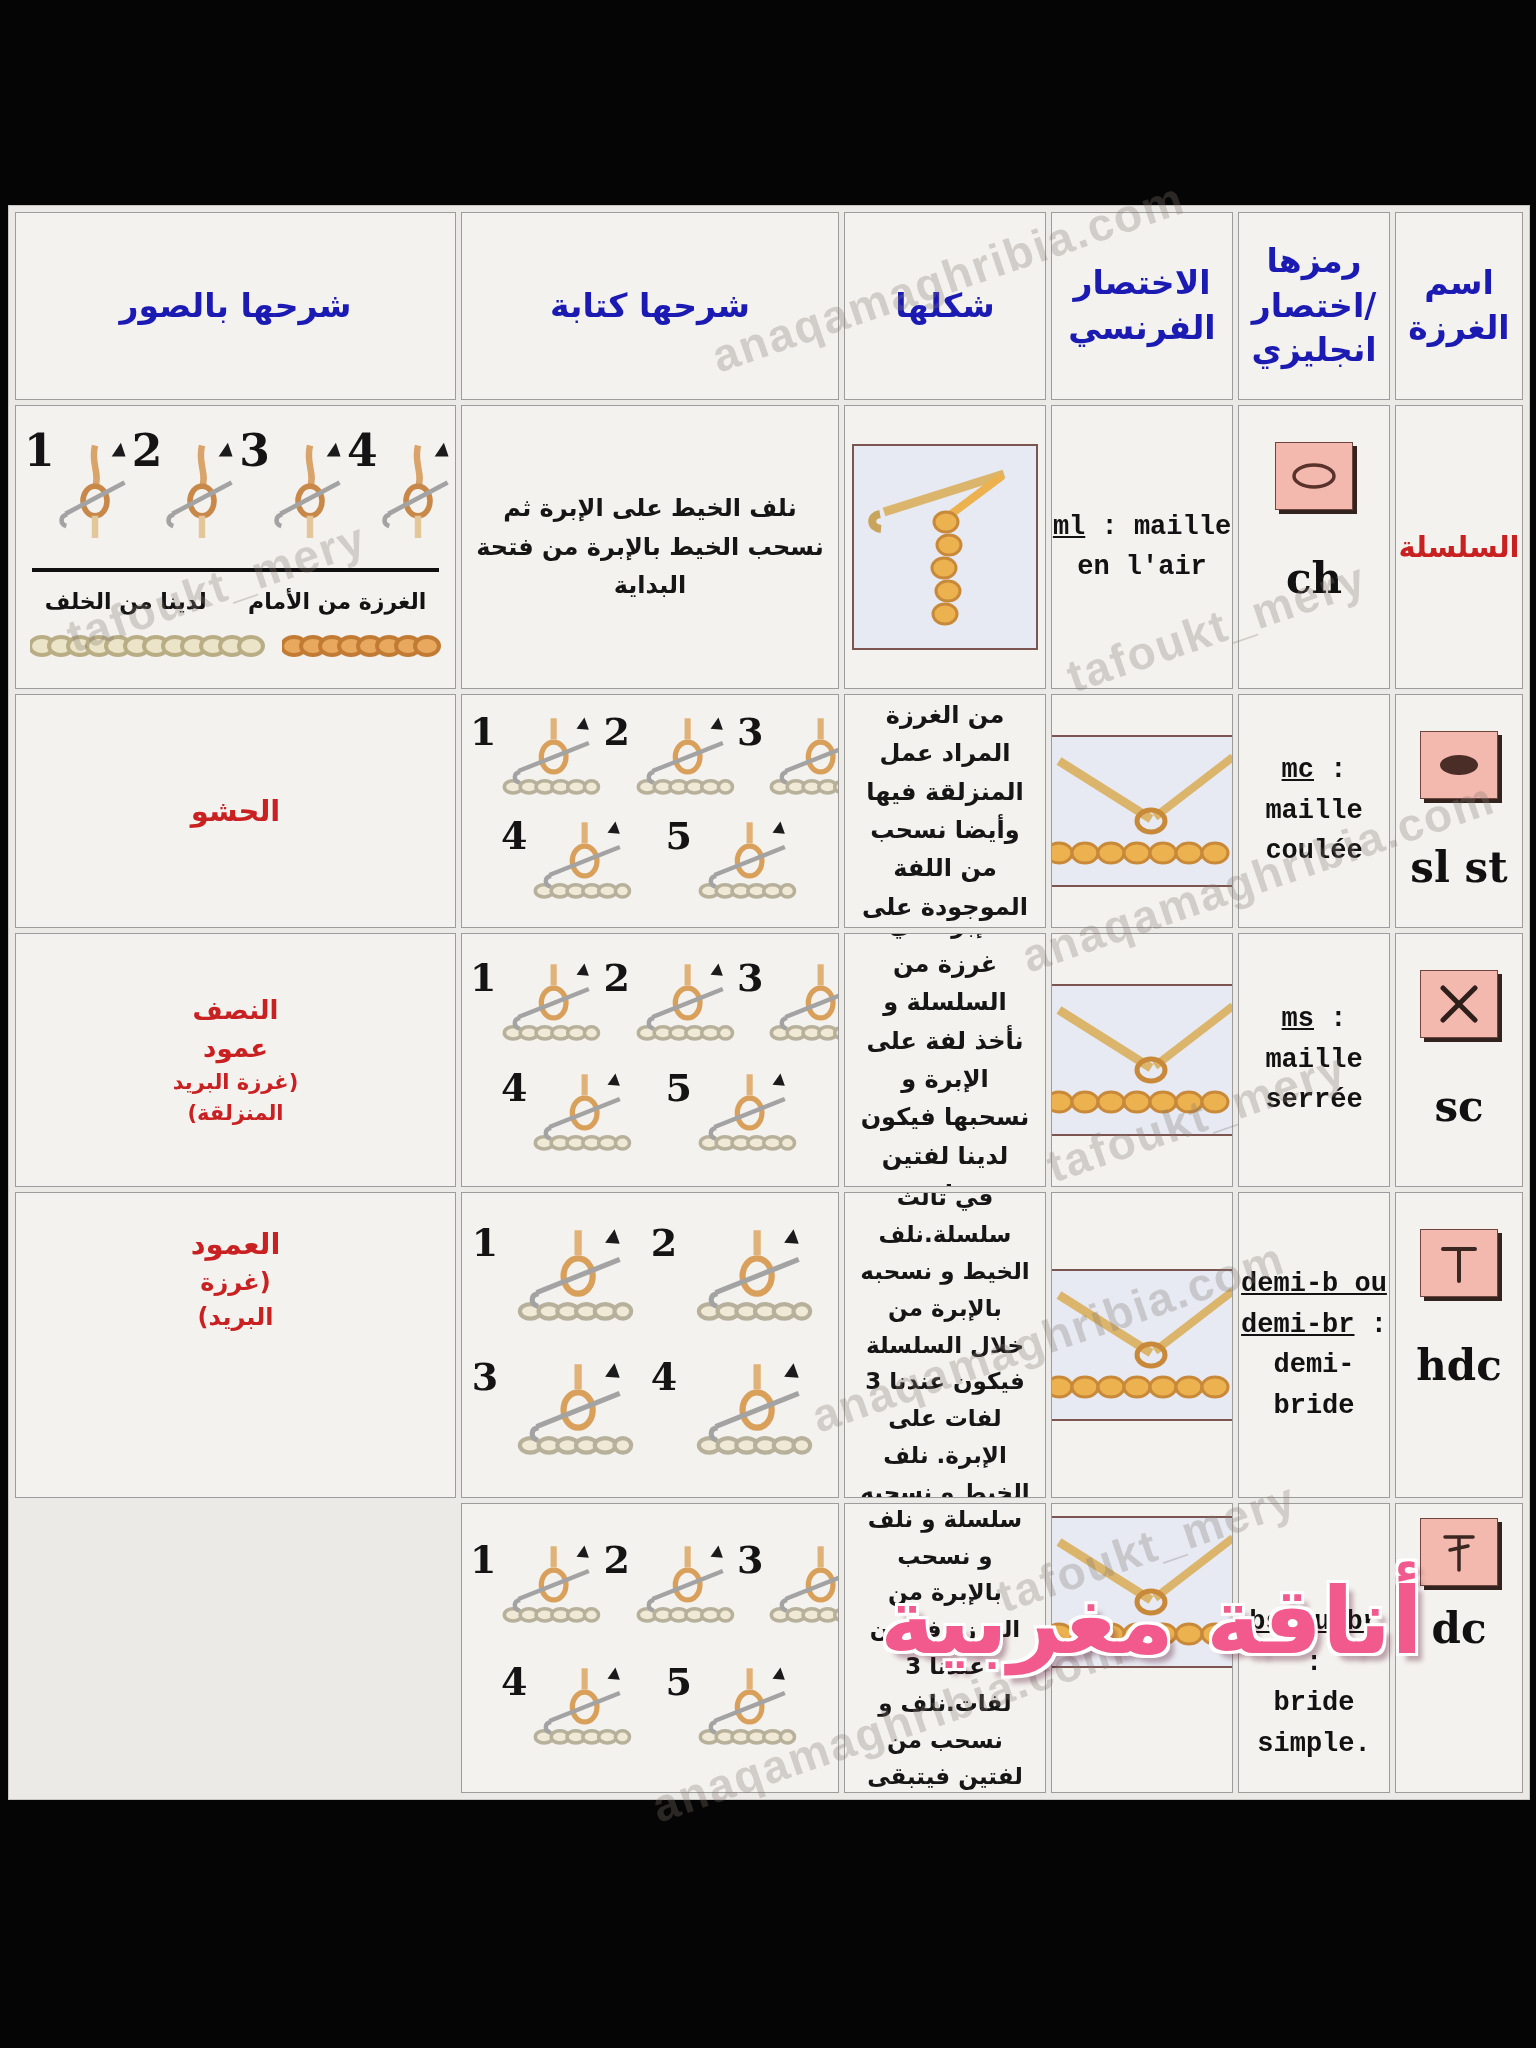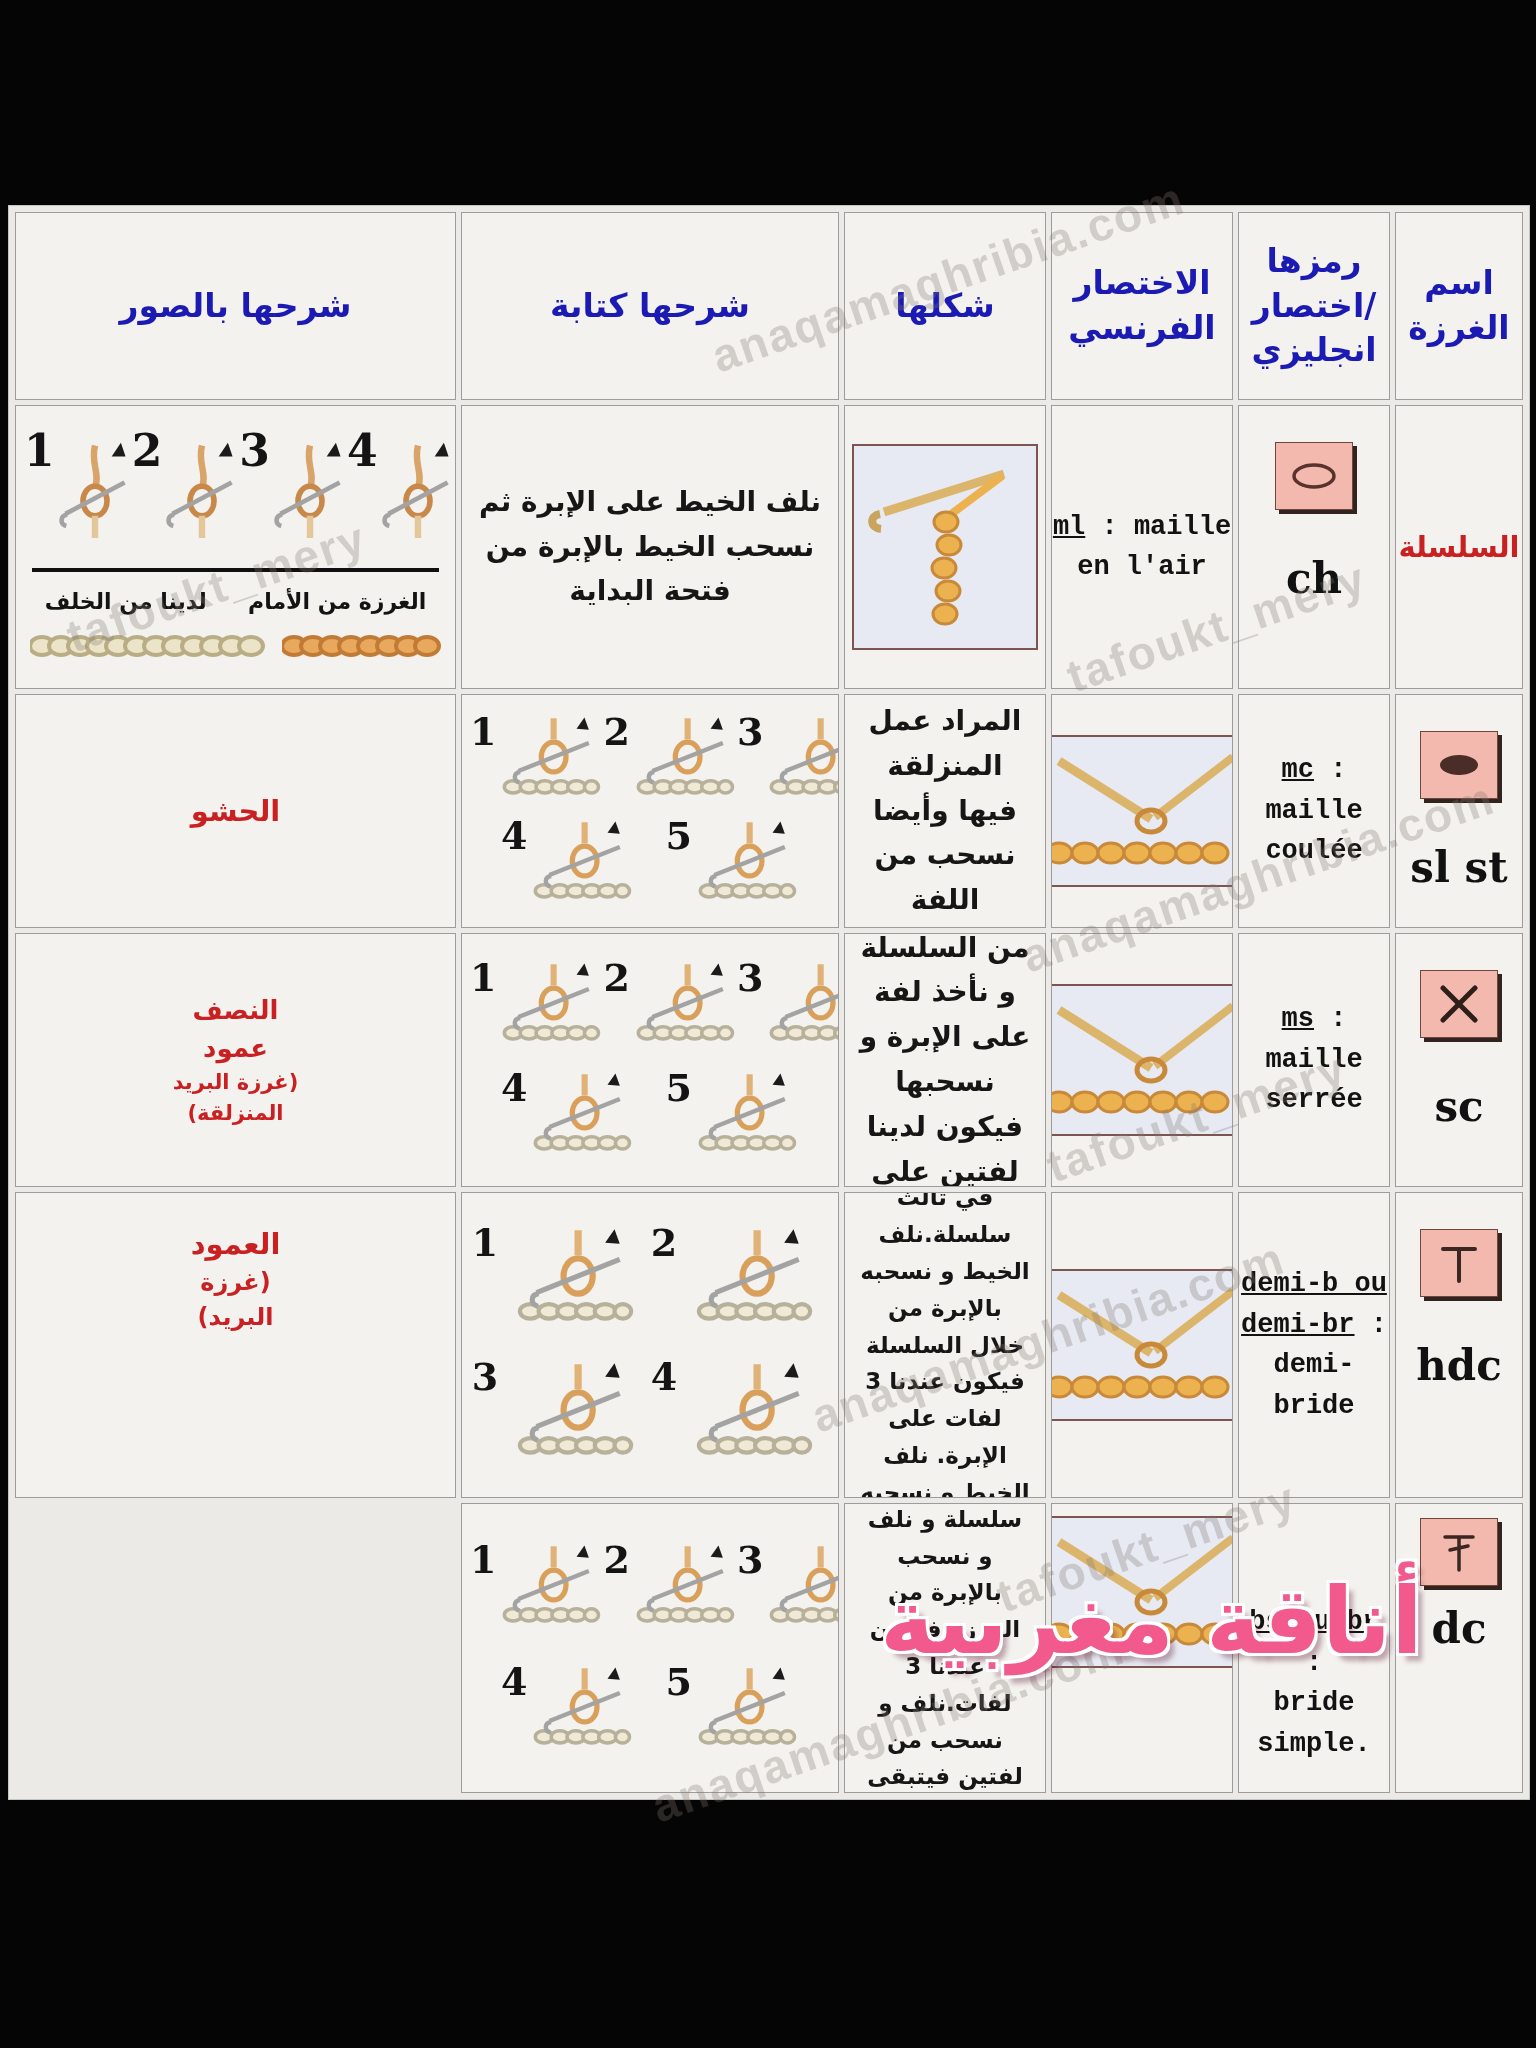--- a/index.html
+++ b/index.html
@@ -9,21 +9,21 @@
   .sheet{position:absolute;left:8px;top:205px;width:1522px;height:1595px;background:#eceae7;
          border:1px solid #c7c5c2;box-sizing:border-box;padding:6px;}
   .grid{display:grid;direction:rtl;width:100%;height:100%;gap:5px;
         grid-template-columns:128px 152px 182px 202px 378px 1fr;
         grid-template-rows:188px 284px 234px 254px 306px 1fr;}
   .cell{background:#f4f2ef;border:1px solid #9c9c9c;display:flex;flex-direction:column;
         align-items:center;justify-content:center;overflow:hidden;position:relative;box-sizing:border-box;}
   .hcell{color:#1b1bb4;font-weight:bold;font-size:33px;text-align:center;line-height:1.35;}
   .name-cell{color:#c92121;font-weight:bold;font-size:29px;line-height:1.45;text-align:center;padding:10px;}
   .name-cell .nline{min-height:0;}
-  .written-cell{direction:rtl;font-size:28px;font-weight:bold;color:#161616;padding:10px 14px;
+  .written-cell{direction:rtl;font-size:24px;font-weight:bold;color:#161616;padding:10px 14px;
         text-align:center;line-height:1.6;}
   .french-cell{direction:ltr;font-family:Liberation Mono, monospace;font-size:27px;
         font-weight:bold;color:#121212;text-align:center;line-height:1.5;}
   .french-cell .u{text-decoration:underline;}
   .symbol-cell{justify-content:flex-start;padding-top:36px;}
   .sym-box{width:76px;height:66px;background:#f3b8ae;border:1px solid #6e463e;
         box-shadow:4px 4px 0 #33231e;display:flex;align-items:center;justify-content:center;}
   .abbr{font-family:"DejaVu Serif","Liberation Serif",serif;font-weight:bold;font-size:42px;
         color:#111;margin-top:44px;direction:ltr;}
   .shape-cell{justify-content:center;}

